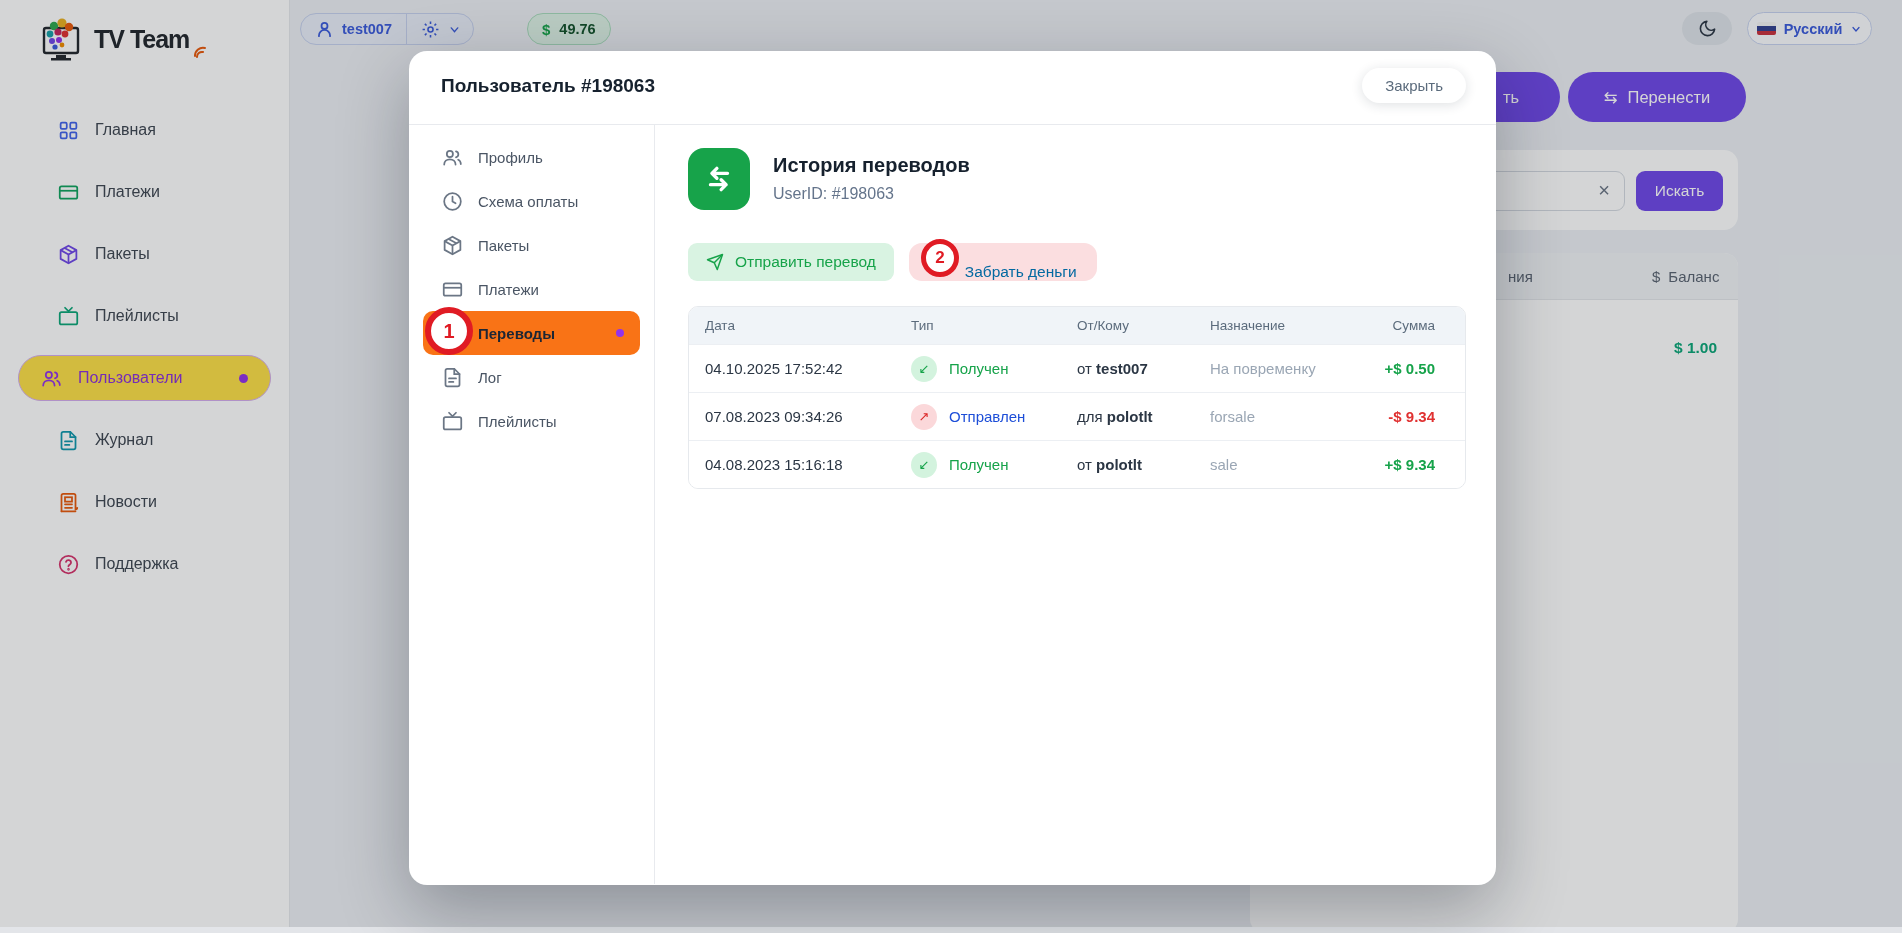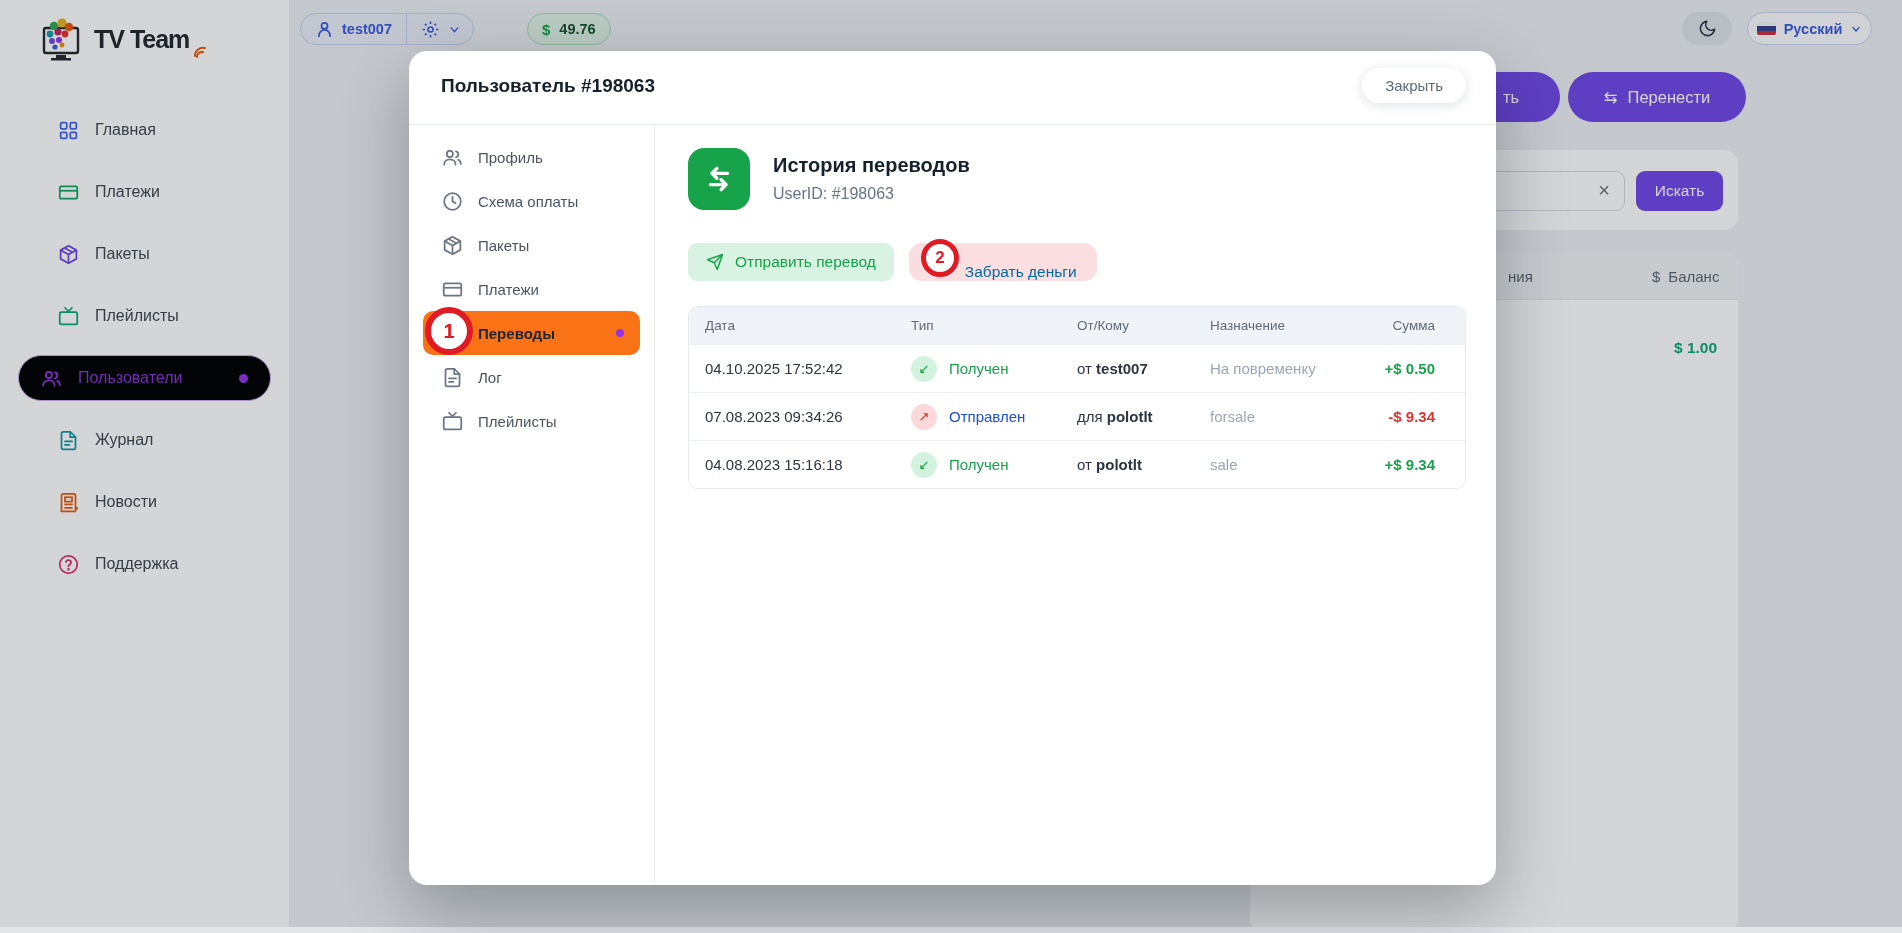--- a/index.html
+++ b/index.html
@@ -10,21 +10,21 @@
   .app { position:absolute; inset:0; background:#edf0f4; }
 
   
   .sidebar { position:absolute; left:0; top:0; width:290px; height:100%; background:#ffffff; border-right:1px solid #e6e8ec; }
   .logo { position:absolute; left:38px; top:14px; display:flex; align-items:flex-end; gap:4px; }
   .logo-text { font-size:25px; font-weight:bold; color:#23282e; letter-spacing:-1px; line-height:1; padding-bottom:14px; }
   .wifi-arc { position:relative; top:-8px; }
   .side-nav { position:absolute; top:107px; left:0; right:0; display:flex; flex-direction:column; gap:16px; }
   .side-item { height:46px; display:flex; align-items:center; gap:16px; padding-left:40px; margin:0 18px; border-radius:23px; }
   .side-item .lbl { font-size:16px; color:#3f4752; }
-  .side-item.active { background:#000000; border:1px solid #d3aded; padding-left:22px; position:relative; }
+  .side-item.active { background:#fde047; border:1px solid #d3aded; padding-left:22px; position:relative; }
   .side-item.active .lbl { color:#8b31d9; font-weight:500; }
   .side-item.active .dot { position:absolute; right:22px; width:9px; height:9px; border-radius:50%; background:#9333ea; }
   .icon20 { width:21px; height:21px; flex:0 0 21px; }
 
   
   .chip-user { position:absolute; left:300px; top:13px; height:32px; border-radius:16px; background:#e9eef9; border:1px solid #c6d1ee; display:flex; align-items:center; padding:0 12px 0 14px; gap:8px; }
   .chip-user .uname { font-size:14.5px; font-weight:bold; color:#3b5bdb; }
   .chip-divider { width:1px; height:32px; background:#c6d1ee; margin:0 6px; }
   .chip-balance { position:absolute; left:527px; top:13px; height:32px; border-radius:16px; background:#dff3e7; border:1px solid #a9dcbd; display:flex; align-items:center; gap:9px; padding:0 14px; }
   .chip-balance .cur { color:#16a34a; font-weight:bold; font-size:15px; }

